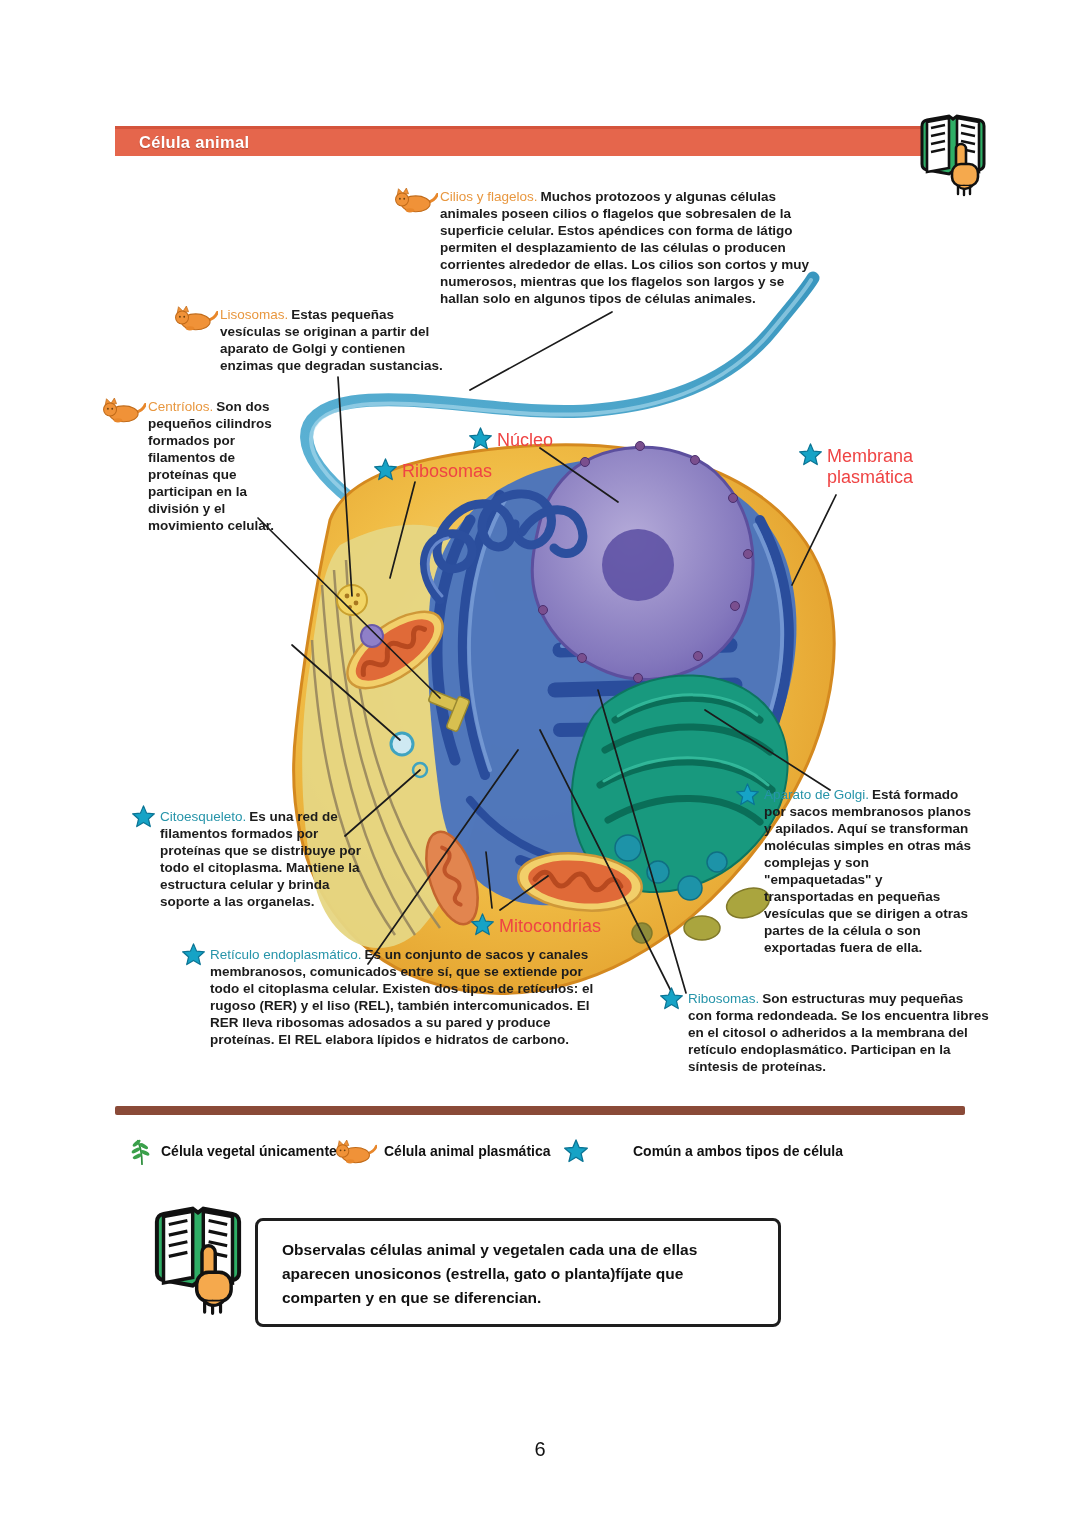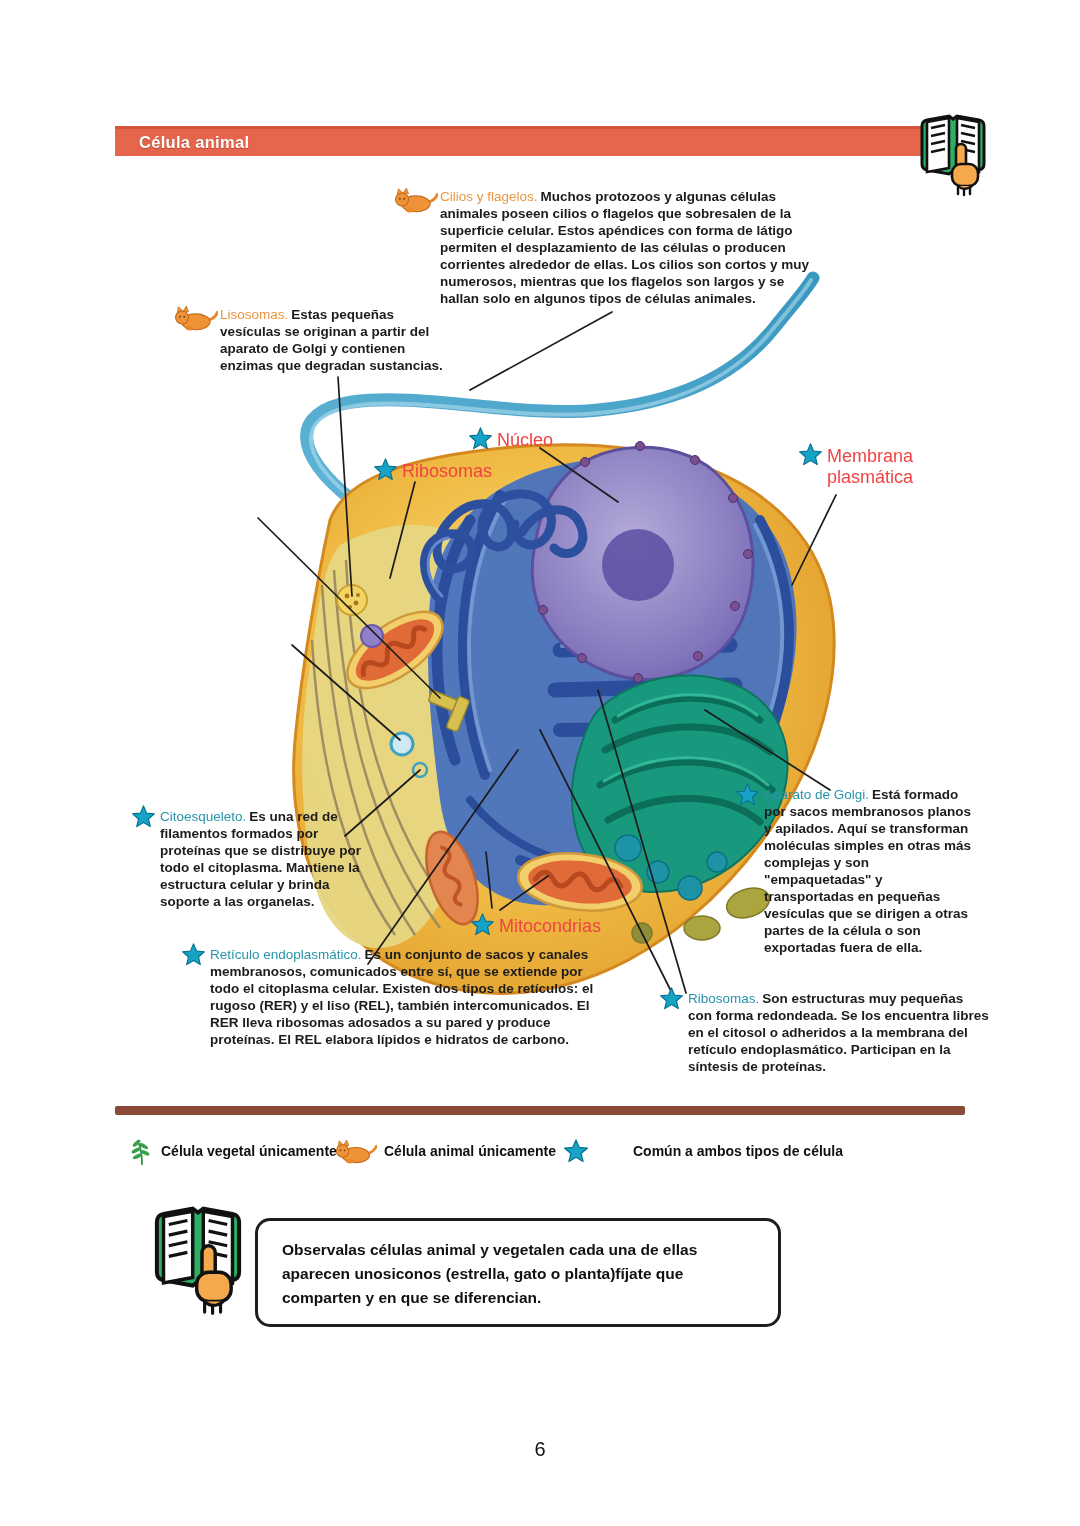--- a/index.html
+++ b/index.html
@@ -35,21 +35,21 @@
   .l-membrana{left:827px;top:446px;width:90px;}
   .l-mitocondrias{left:499px;top:916px;}
   
   .divider{position:absolute;left:115px;top:1106px;width:850px;height:9px;background:#8a4a38;
            border-radius:2px;z-index:2;}
   .legend-item{position:absolute;top:1134px;height:34px;font-size:14px;font-weight:700;color:#111;
                display:flex;align-items:center;gap:7px;z-index:2;}
   .li-1{left:130px;} .li-2{left:333px;} .li-3{left:563px;gap:44px;}
   
   .note{position:absolute;left:255px;top:1218px;width:526px;min-height:106px;border:3px solid #1e1e1e;
-        border-radius:15px;box-sizing:border-box;padding:17px 24px 14px 24px;font-size:15.5px;
+        border-radius:8px;box-sizing:border-box;padding:17px 24px 14px 24px;font-size:15.5px;
         font-weight:700;line-height:1.55;color:#111;z-index:2;background:#fff;}
   .pagenum{position:absolute;left:0;top:1438px;width:1080px;text-align:center;font-size:20px;
            color:#111;z-index:2;}
   
   .diagram{position:absolute;left:0;top:0;width:1080px;height:1526px;z-index:1;pointer-events:none;}
   .defs-hidden{position:absolute;width:0;height:0;overflow:hidden;}
 </style>
 </head>
 <body>
 
@@ -273,20 +273,26 @@
     <span class="lead orange">Cilios y flagelos.</span><span>Muchos protozoos y algunas células animales poseen cilios o flagelos que sobresalen de la superficie celular. Estos apéndices con forma de látigo permiten el desplazamiento de las células o producen corrientes alrededor de ellas. Los cilios son cortos y muy numerosos, mientras que los flagelos son largos y se hallan solo en algunos tipos de células animales.</span>
   </div>
 
   <div class="callout c-lisosomas">
     <svg class="cat-ic" viewBox="0 0 64 40">
         <use href="#sym-cat"></use>
       </svg>
     <span class="lead orange">Lisosomas.</span><span>Estas pequeñas vesículas se originan a partir del aparato de Golgi y contienen enzimas que degradan sustancias.</span>
   </div>
 
+  <div class="callout c-centriolos">
+    <svg class="cat-ic" viewBox="0 0 64 40">
+        <use href="#sym-cat"></use>
+      </svg>
+    <span class="lead orange">Centríolos.</span><span>Son dos pequeños cilindros formados por filamentos de proteínas que participan en la división y el movimiento celular.</span>
+  </div>
 
 
   <div class="slabel l-nucleo">
     <svg class="star-ic" viewBox="0 0 40 40">
         <use href="#sym-star"></use>
       </svg>
     <span>Núcleo</span>
   </div>
   <div class="slabel l-citoplasma">
     <svg class="star-ic" viewBox="0 0 40 40">
@@ -339,21 +345,21 @@
   <div class="legend-item li-1">
     <svg width="24" height="30" viewBox="0 0 40 48">
         <use href="#sym-plant"></use>
       </svg>
     <span>Célula vegetal únicamente</span>
   </div>
   <div class="legend-item li-2">
     <svg width="44" height="28" viewBox="0 0 64 40">
         <use href="#sym-cat"></use>
       </svg>
-    <span>Célula animal únicamente</span>
+    <span>Célula animal plasmática</span>
   </div>
   <div class="legend-item li-3">
     <svg width="26" height="26" viewBox="0 0 40 40">
         <use href="#sym-star"></use>
       </svg>
     <span>Común a ambos tipos de célula</span>
   </div>
 
   <svg class="icon-book-note" viewBox="0 0 74 92">
     <use href="#sym-bookhand"></use>

